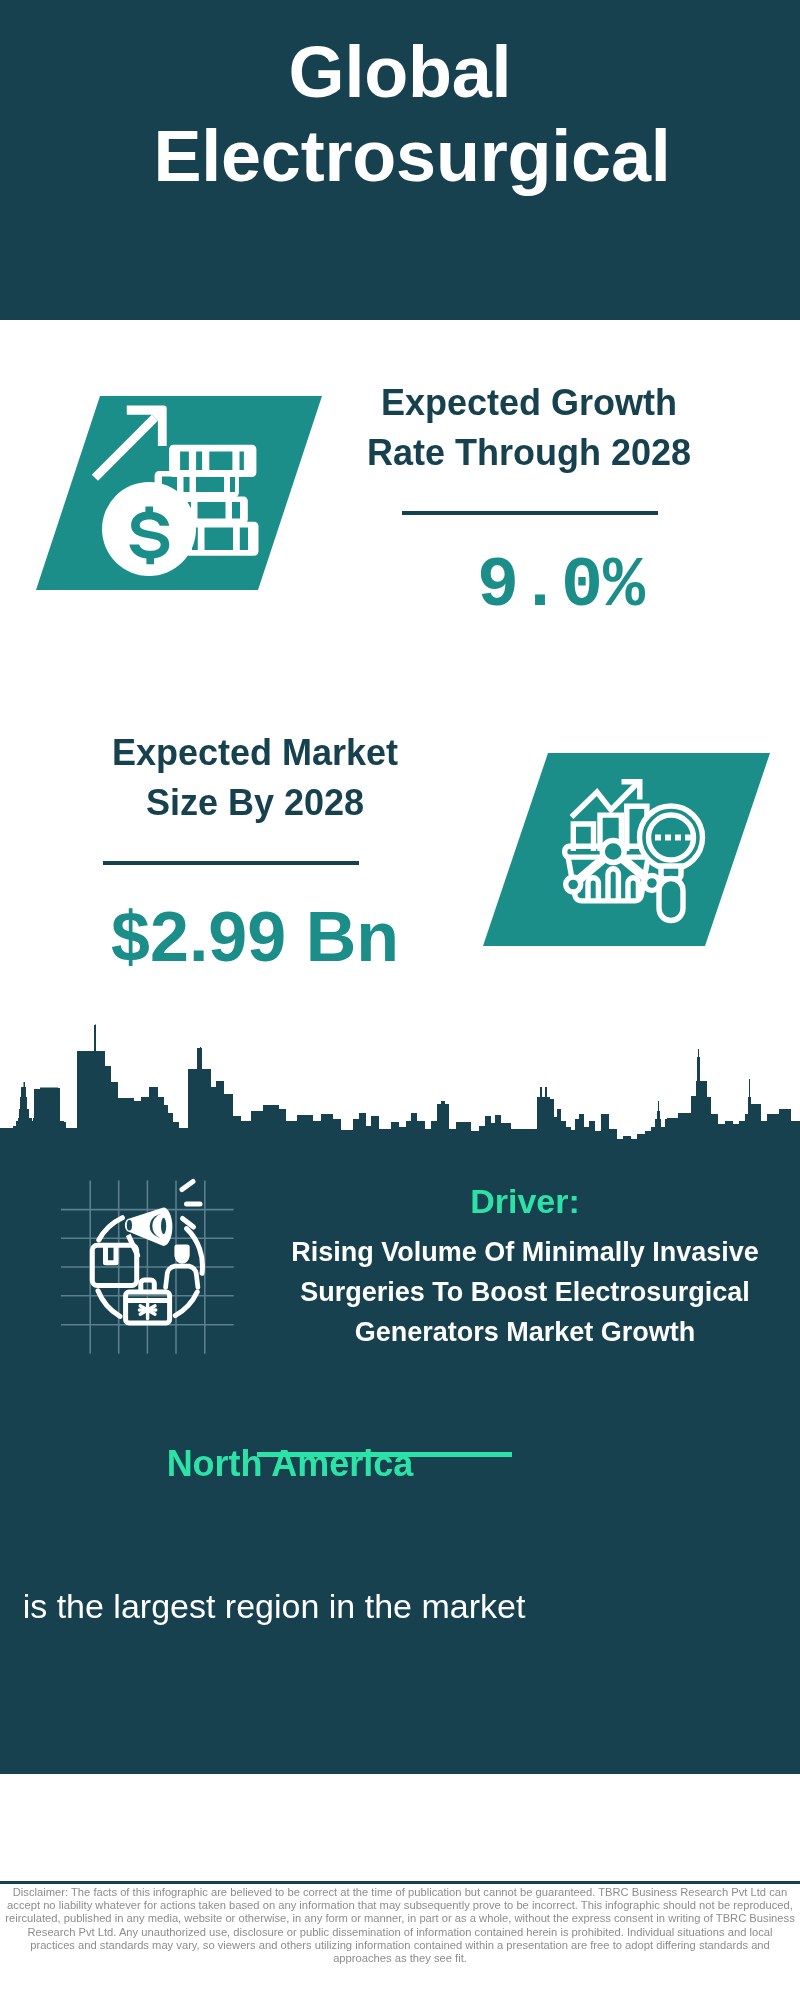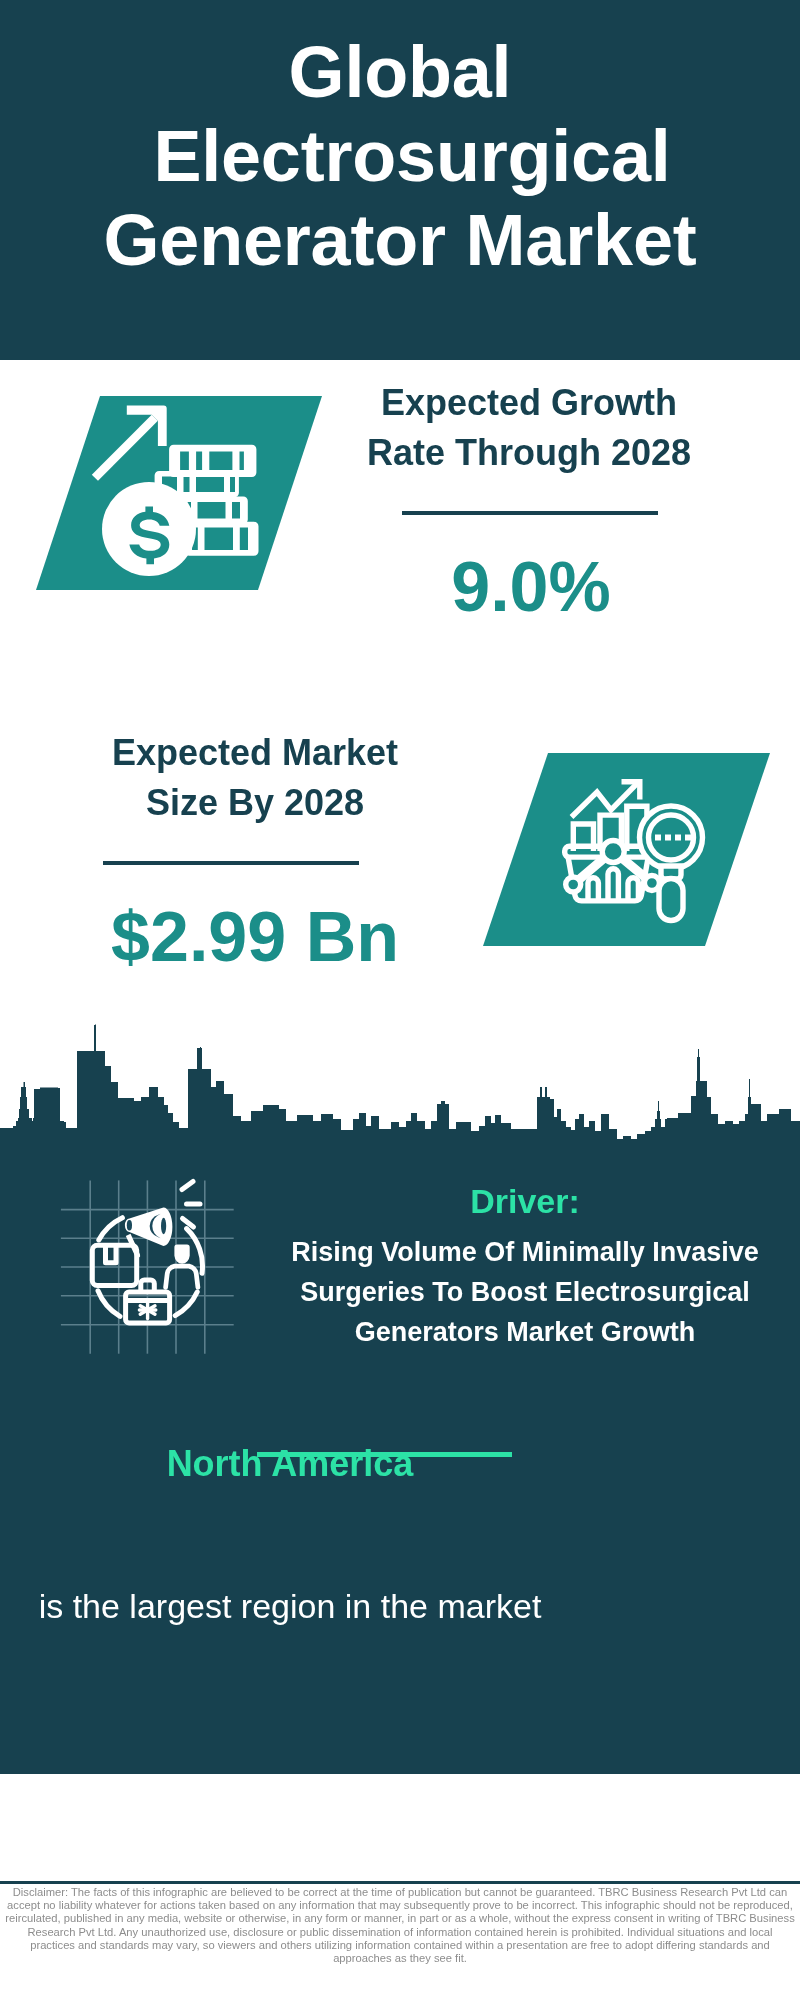--- a/index.html
+++ b/index.html
@@ -1,39 +1,39 @@
 <!DOCTYPE html>
 <html><head>
 <meta charset="utf-8">
 <style>
   * { margin:0; padding:0; box-sizing:border-box; }
   html,body { width:800px; height:2000px; }
   body { font-family:"Liberation Sans", sans-serif; background:#fff; overflow:hidden; }
   .page { position:relative; width:800px; height:2000px; background:#fff; overflow:hidden; }
 
   
-  .header { position:absolute; left:0; top:0; width:800px; height:360px; background:#17414f; }
+  .header { position:absolute; left:0; top:0; width:800px; height:320px; background:#17414f; }
   .header .title { position:absolute; left:0; top:0; width:800px; text-align:center;
     color:#fff; font-size:72px; font-weight:700; line-height:84px; letter-spacing:-0.2px; }
   .header .l1 { top:30px; }
   .header .l2 { top:114px;padding-left:24px; }
   .header .l3 { top:198px; }
 
   
   .stat-head { position:absolute; text-align:center; color:#17414f;
      font-size:36px; font-weight:700; line-height:50px; }
   .stat-rule { position:absolute; height:4px; background:#17414f; }
   .stat-val { position:absolute; text-align:center; color:#1b8e89;
      font-size:70px; font-weight:700; line-height:78px; }
 
   
   .s1-icon { position:absolute; left:36px; top:396px; width:290px; height:196px; }
   .s1-head { left:314px; top:378px; width:430px; }
   .s1-rule { left:402px; top:511px; width:256px; }
-  .s1-val  { left:316px; top:548px; width:430px; }
+  .s1-val  { left:346px; top:548px; width:430px;font-family:Liberation Mono, monospace; }
 
   
   .s2-icon { position:absolute; left:483px; top:753px; width:290px; height:196px; }
   .s2-head { left:40px;  top:728px; width:430px; }
   .s2-rule { left:103px; top:861px; width:256px; }
   .s2-val  { left:40px;  top:898px; width:430px; }
 
   
   .lower { position:absolute; left:0; top:1000px; width:800px; height:770px; }
   .lower-bg { position:absolute; left:0; top:148px; width:800px; height:622px; background:#17414f; }
@@ -43,39 +43,38 @@
   .driver-icon { position:absolute; left:55px; top:1173px; width:185px; height:186px; }
   .driver-label { position:absolute; left:285px; top:1178px; width:480px; text-align:center;
      color:#2ce2a6; font-size:34px; font-weight:700; line-height:46px; }
   .driver-text { position:absolute; left:285px; top:1232px; width:480px; text-align:center;
      color:#fff; font-size:27px; font-weight:700; line-height:40px; }
   .mid-rule { position:absolute; left:257px; top:1452px; width:255px; height:5px; background:#2ce2a6; }
 
   
   .region-title { position:absolute; left:30px; top:1440px; width:520px; text-align:center;
      color:#2ce2a6; font-size:36px; font-weight:700; line-height:48px; }
-  .region-sub { position:absolute; left:30px; top:1582px; width:520px; text-align:center;
+  .region-sub { position:absolute; left:14px; top:1582px; width:520px; text-align:center;
      color:#fff; font-size:34px; font-weight:400; line-height:48px; }
   .region-map { position:absolute; left:546px; top:1518px; width:180px; height:185px; }
   .footer-line { position:absolute; left:0; top:1770px; width:800px; height:4px; background:#17414f; }
   .src { position:absolute; left:36px; top:1808px; color:#1b8e89; font-size:15.5px; line-height:27px; }
   .socials { position:absolute; left:477px; top:1794px; width:300px; height:74px; }
   .disc-rule { position:absolute; left:0; top:1881px; width:800px; height:3px; background:#17414f; }
   .disclaimer { position:absolute; left:4px; top:1886px; width:792px;
      color:#8d8d8d; font-size:11.2px; line-height:13.2px; text-align:center; }
 </style>
 </head>
 <body>
 
 <div class="page">
 
   <div class="header">
     <div class="title l1">Global</div>
     <div class="title l2">Electrosurgical</div>
-    <div class="title l3">Generator Market</div>
   </div>
 
   <div class="s1-icon">
     <svg viewBox="0 0 290 200" width="290" height="200">
       <polygon points="64,0 286,0 222,194 0,194" fill="#1b8e89"></polygon>
       <g fill="#fff">
 
         <path d="M90.8,9.5 h36.9 a3,3 0 0 1 3,3 v37.5 h-8.8 v-25.3 l-6.2,-6.0 h-24.9 z"></path>
         <path d="M115.7,18.8 l6.2,6.0 -59.9,59.9 -6.2,-6.0 z"></path>
       </g>

